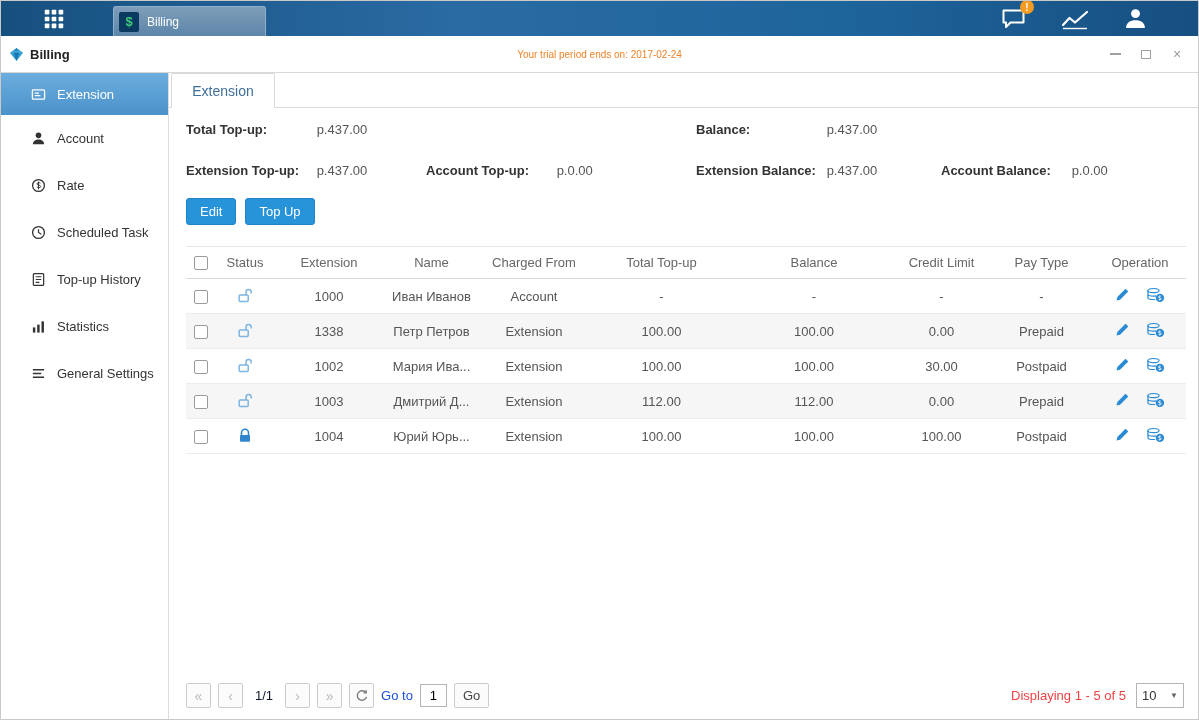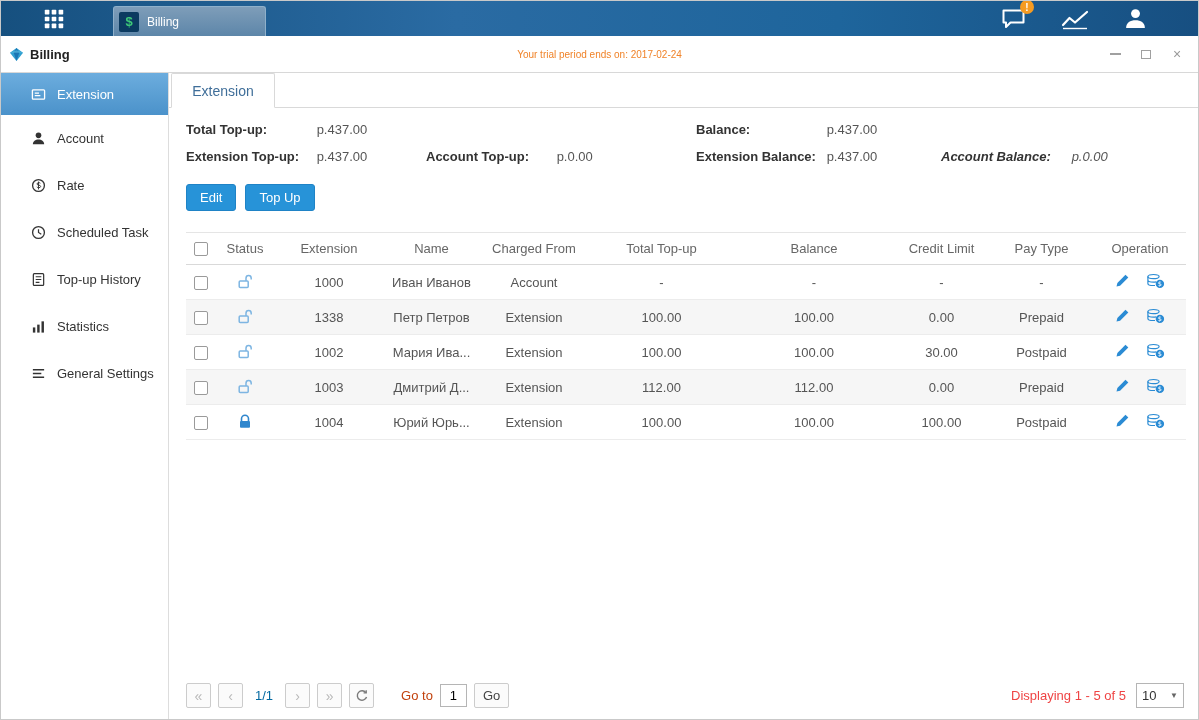--- a/index.html
+++ b/index.html
@@ -34,25 +34,25 @@
   .side-item.active { height:42px; background:linear-gradient(#6cadde,#4b92ca); color:#fff; }
   .side-item svg { flex:none; }
 
   .content { flex:1; display:flex; flex-direction:column; min-width:0; }
 
   
   .tabbar { height:35px; flex:none; border-bottom:1px solid #d9d9d9; display:flex; padding-left:2px; }
   .page-tab { width:104px; display:flex; align-items:center; justify-content:center; border:1px solid #d9d9d9; border-bottom:1px solid #fff; margin-bottom:-1px; background:#fff; color:#3f6e99; font-size:14px; border-radius:2px 2px 0 0; cursor:pointer; }
 
   
-  .summary { margin:14px 14px 0 17px; display:grid; grid-template-columns:240px 270px 245px 1fr; row-gap:12px; }
+  .summary { margin:14px 14px 0 17px; display:grid; grid-template-columns:240px 270px 245px 1fr; row-gap:26px; }
   .pair { white-space:nowrap; }
   .plabel { font-weight:bold; color:#333; display:inline-block; min-width:127px; }
   .pval { color:#555; }
-  .pos-c1 { grid-column:1; } .pos-c2 { grid-column:2; } .pos-c3 { grid-column:3; } .pos-c4 { grid-column:4;font-style:italic; }
+  .pos-c1 { grid-column:1; } .pos-c2 { grid-column:2; } .pos-c3 { grid-column:3; } .pos-c4 { grid-column:4; }
 
   
   .actions { margin:20px 14px 0 17px; display:flex; gap:9px; }
   .btn-blue { height:27px; padding:0 13px; background:#2793d8; border:1px solid #1f83c6; border-radius:3px; color:#fff; font-size:13px; font-family:inherit; cursor:pointer; }
 
   
   .table-wrap { margin:21px 14px 0 17px; }
   table.grid { border-collapse:collapse; width:1000px; table-layout:fixed; border-top:1px solid #e5e5e5; }
   table.grid th { height:32px; font-weight:normal; color:#666; font-size:13px; border-bottom:1px solid #d9d9d9; text-align:center; cursor:pointer; }
   table.grid td { height:35px; text-align:center; color:#555; font-size:13px; overflow:hidden; white-space:nowrap; text-overflow:ellipsis; }
@@ -64,22 +64,22 @@
   [data-name="lock-status-icon"] svg { display:none; }
   .unlocked .lock-open { display:block !important; }
   .locked .lock-closed { display:block !important; }
 
   .ops { display:inline-flex; gap:16px; align-items:center; }
   .op { display:inline-flex; cursor:pointer; }
 
   
   .pager-row { margin:auto 14px 11px 17px; padding-top:10px; display:flex; align-items:center; gap:7px; flex:none; }
   .pbtn { width:25px; height:25px; border:1px solid #ccc; border-radius:2px; background:#fbfbfb; display:flex; align-items:center; justify-content:center; color:#b9b9b9; font-size:14px; cursor:pointer; flex:none; }
-  .page-info { margin:0 5px; color:#0369a1; }
-  .goto-label { margin-left:20px; color:#c2410c; }
+  .page-info { margin:0 5px; color:#0f172a; }
+  .goto-label { margin-left:0; color:#1d4ed8; }
   .goto-input { width:27px; height:23px; border:1px solid #b5b5b5; text-align:center; font-size:13px; font-family:inherit; }
   .go-btn { height:25px; padding:0 8px; border:1px solid #ccc; border-radius:2px; background:#fbfbfb; color:#444; font-size:13px; font-family:inherit; cursor:pointer; }
   .pager-right { margin-left:auto; display:flex; align-items:center; gap:10px; }
   .displaying { color:#ef4444; }
   .page-size-select { width:48px; height:25px; border:1px solid #b5b5b5; background:#fff; display:flex; align-items:center; justify-content:space-between; padding:0 5px; color:#333; cursor:pointer; }
   .caret { font-size:8px; color:#666; }
 </style>
 </head>
 <body>
 

